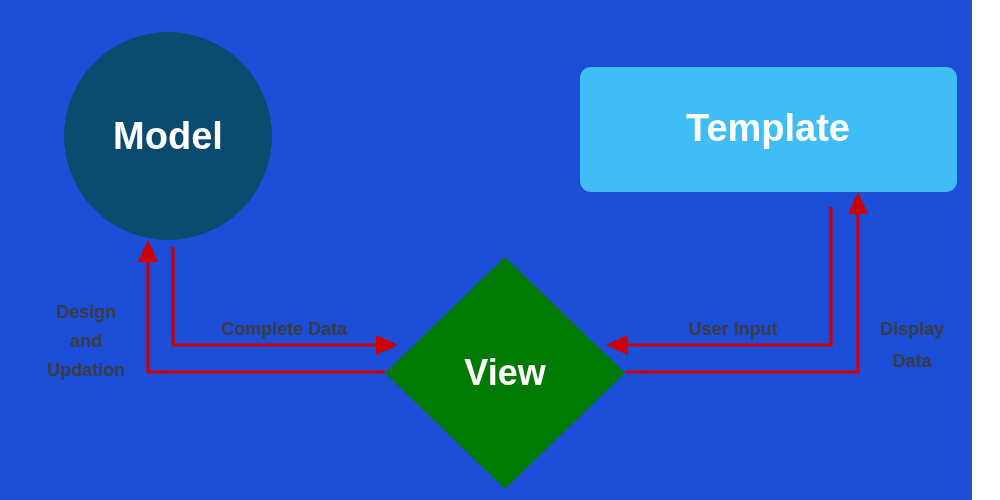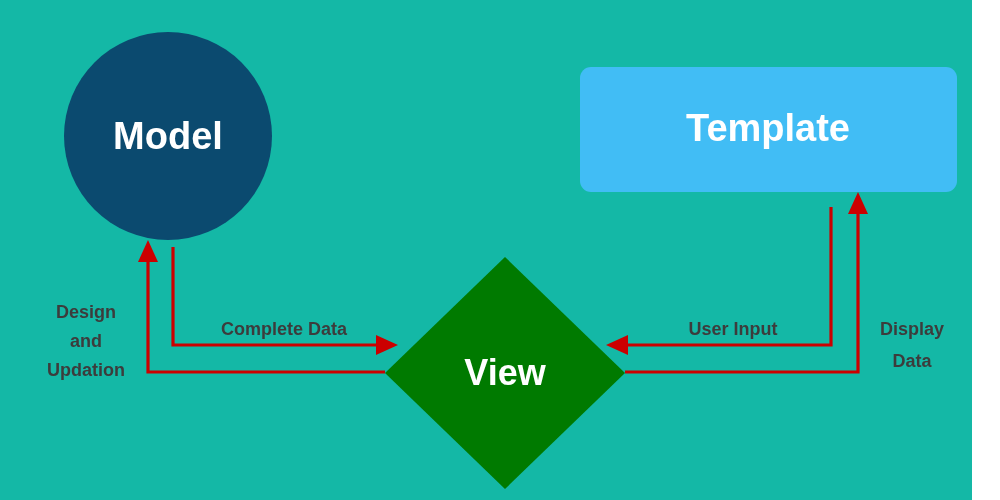--- a/index.html
+++ b/index.html
@@ -10,21 +10,21 @@
   body {
     width: 1000px;
     height: 500px;
     overflow: hidden;
     font-family: "Liberation Sans", sans-serif;
   }
   #diagram-root {
     position: relative;
     width: 972px;
     height: 500px;
-    background: #14b8a6;
+    background: #1d4ed8;
   }
   svg.diagram-canvas {
     position: absolute;
     top: 0;
     left: 0;
     width: 1000px;
     height: 500px;
     display: block;
   }
   .node-label {

